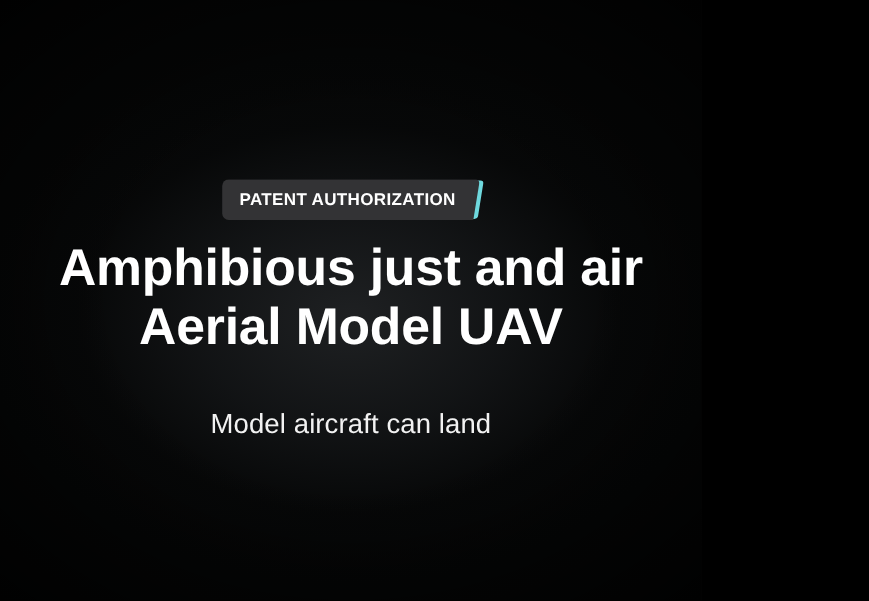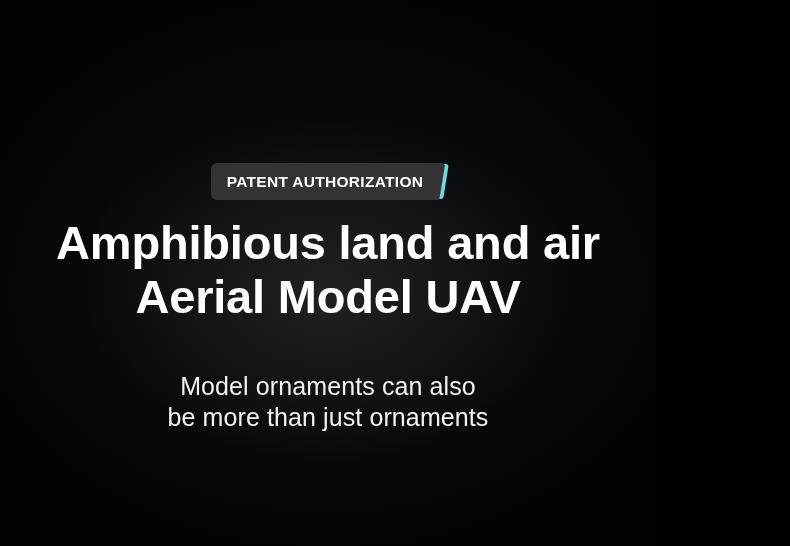--- a/index.html
+++ b/index.html
@@ -8,21 +8,20 @@
     background: #000;
   }
 
   #stage {
     position: relative;
     width: 638px;
     height: 546px;
     overflow: hidden;
     background-color: #050606;
     font-family: "Liberation Sans", sans-serif;
-    padding-left: 18px;
     -webkit-font-smoothing: antialiased;
   }
 
   
   #bg-glow {
     position: absolute;
     inset: 0;
     background:
       radial-gradient(ellipse 62% 52% at 50% 53%,
         rgba(32,34,36,0.95) 0%,
@@ -134,23 +133,22 @@
   <div id="content">
 
     <div class="badge-wrap">
       <div class="badge-accent"></div>
       <div class="badge-plate">
         <span class="badge-text">PATENT AUTHORIZATION</span>
       </div>
     </div>
 
     <h1 class="title">
-      <span class="title-line">Amphibious land and air</span>
+      <span class="title-line">Amphibious just and air</span>
       <span class="title-line">Aerial Model UAV</span>
     </h1>
 
     <p class="subtitle">
-      <span class="subtitle-line">Model ornaments can also</span>
-      <span class="subtitle-line">be more than just ornaments</span>
+      <span class="subtitle-line">Model aircraft can land</span>
     </p>
 
   </div>
 </div>
 
 </body></html>

